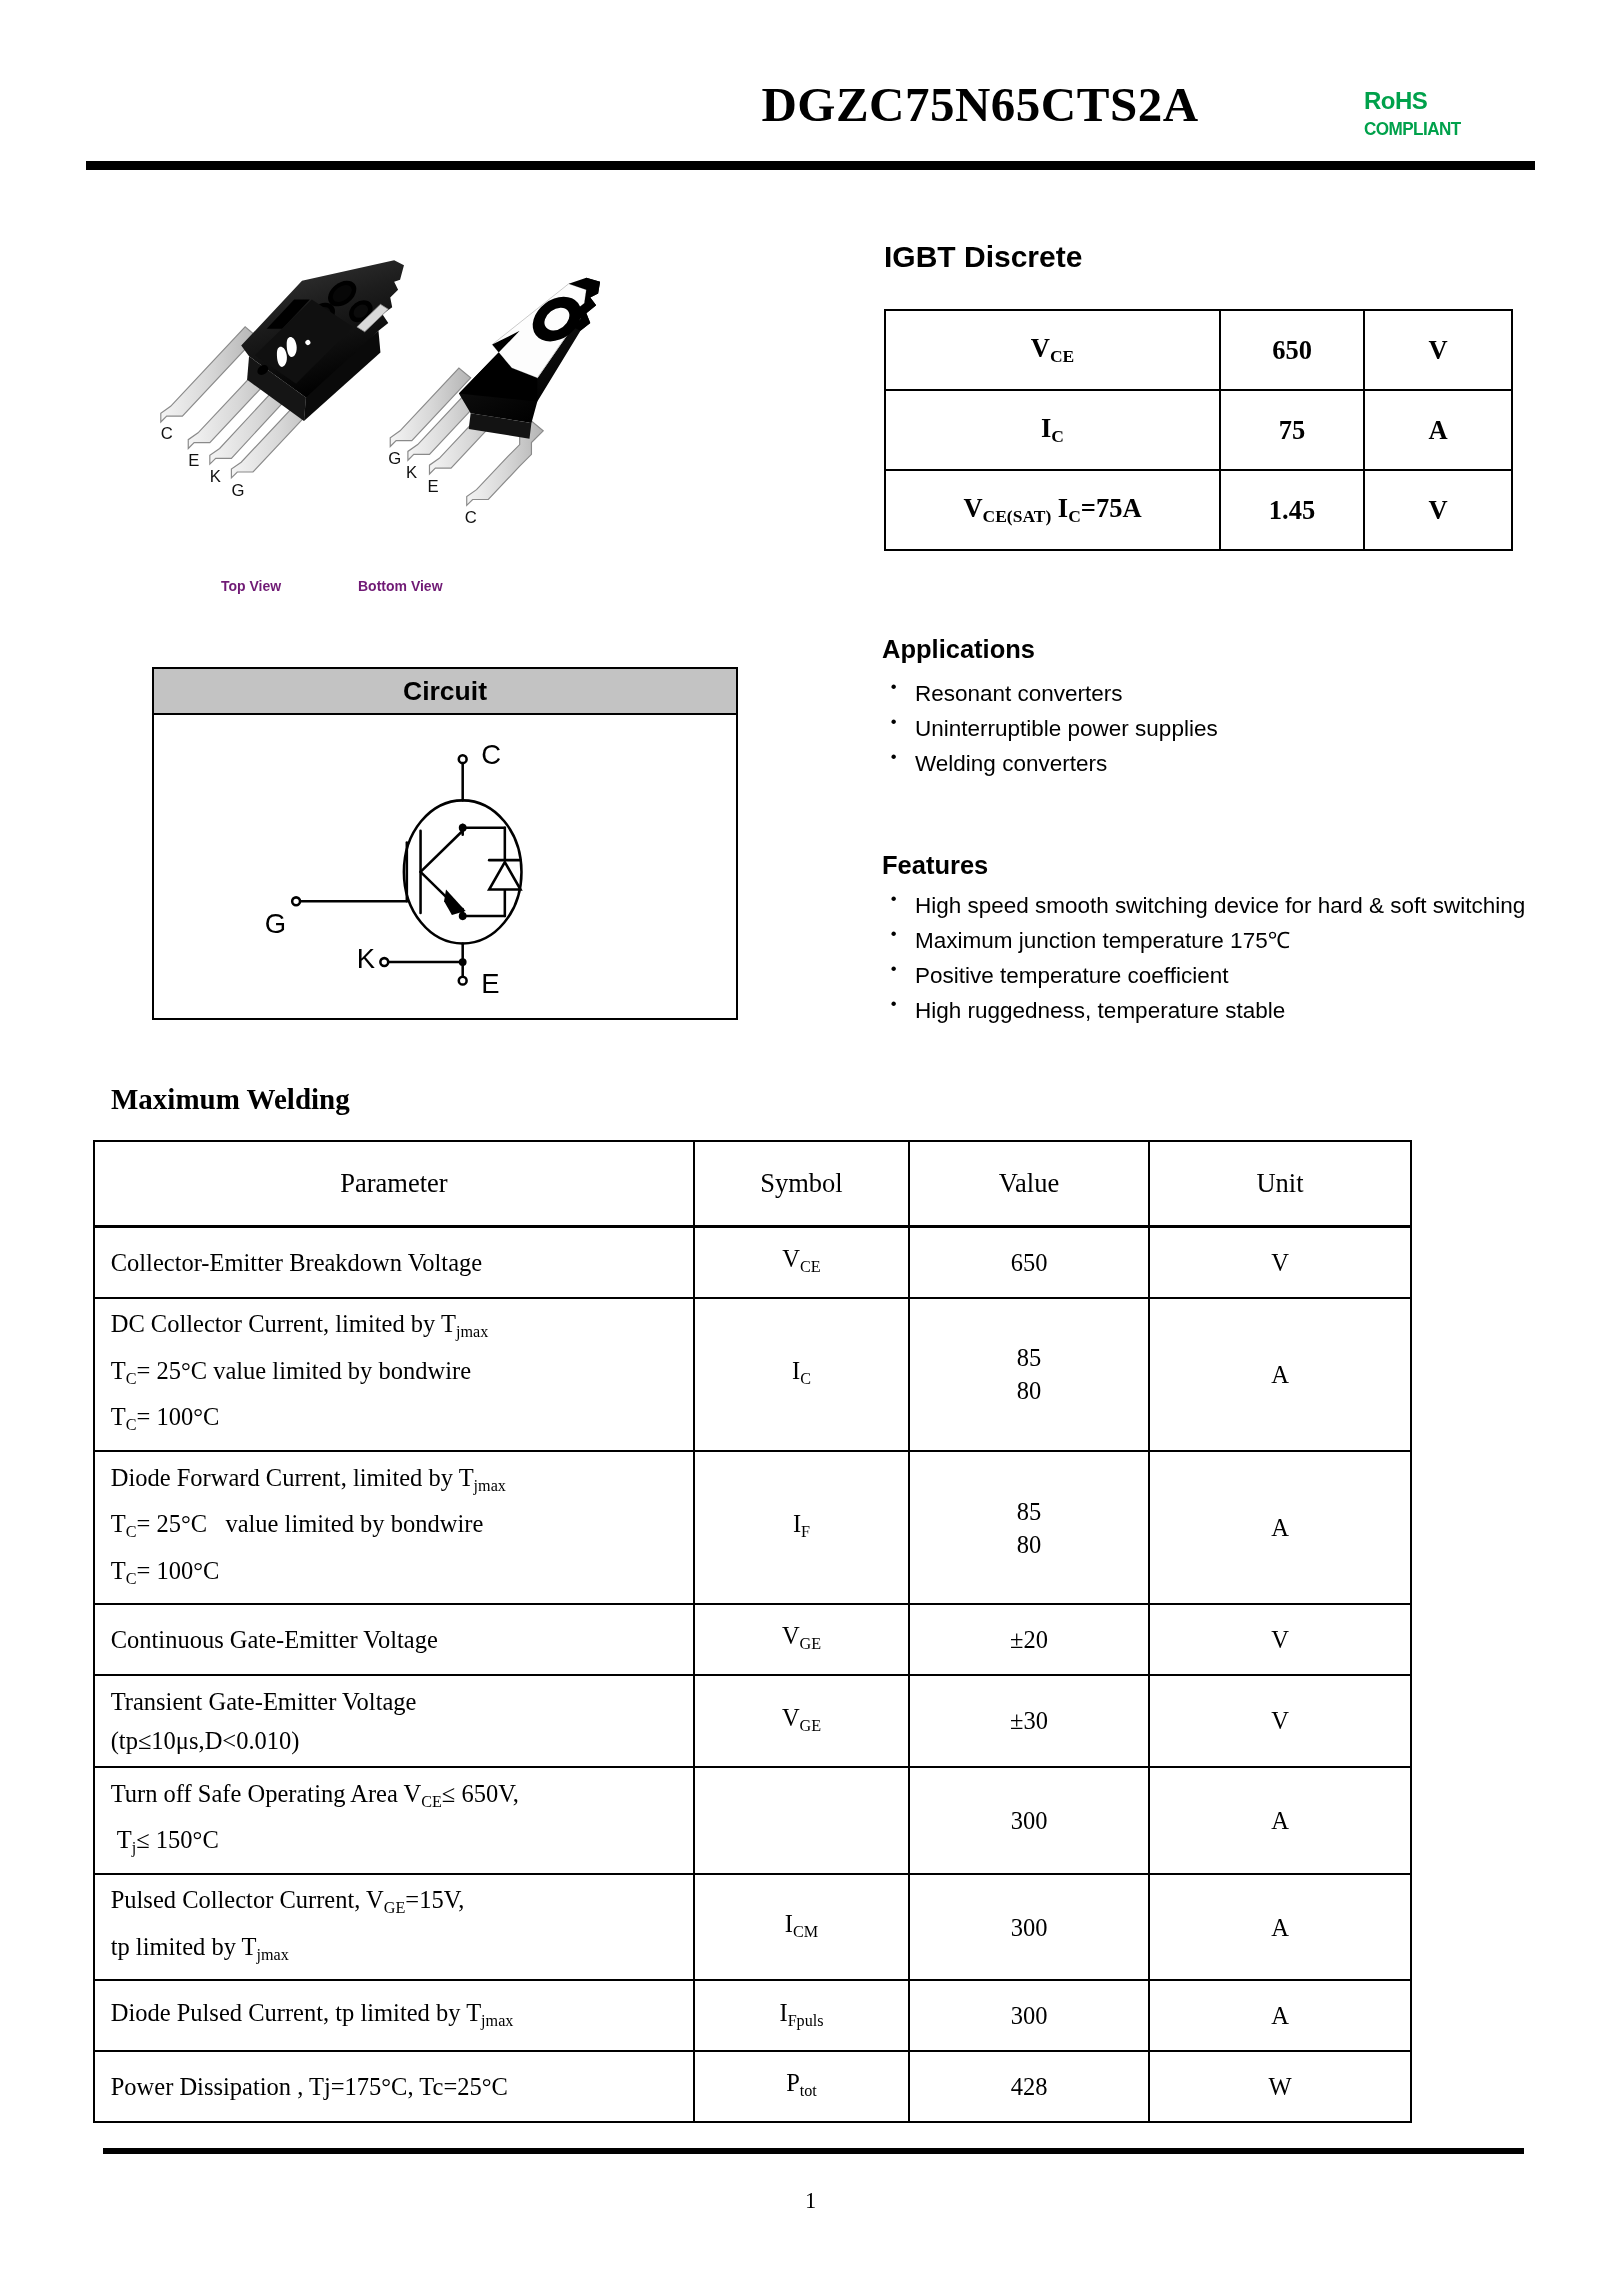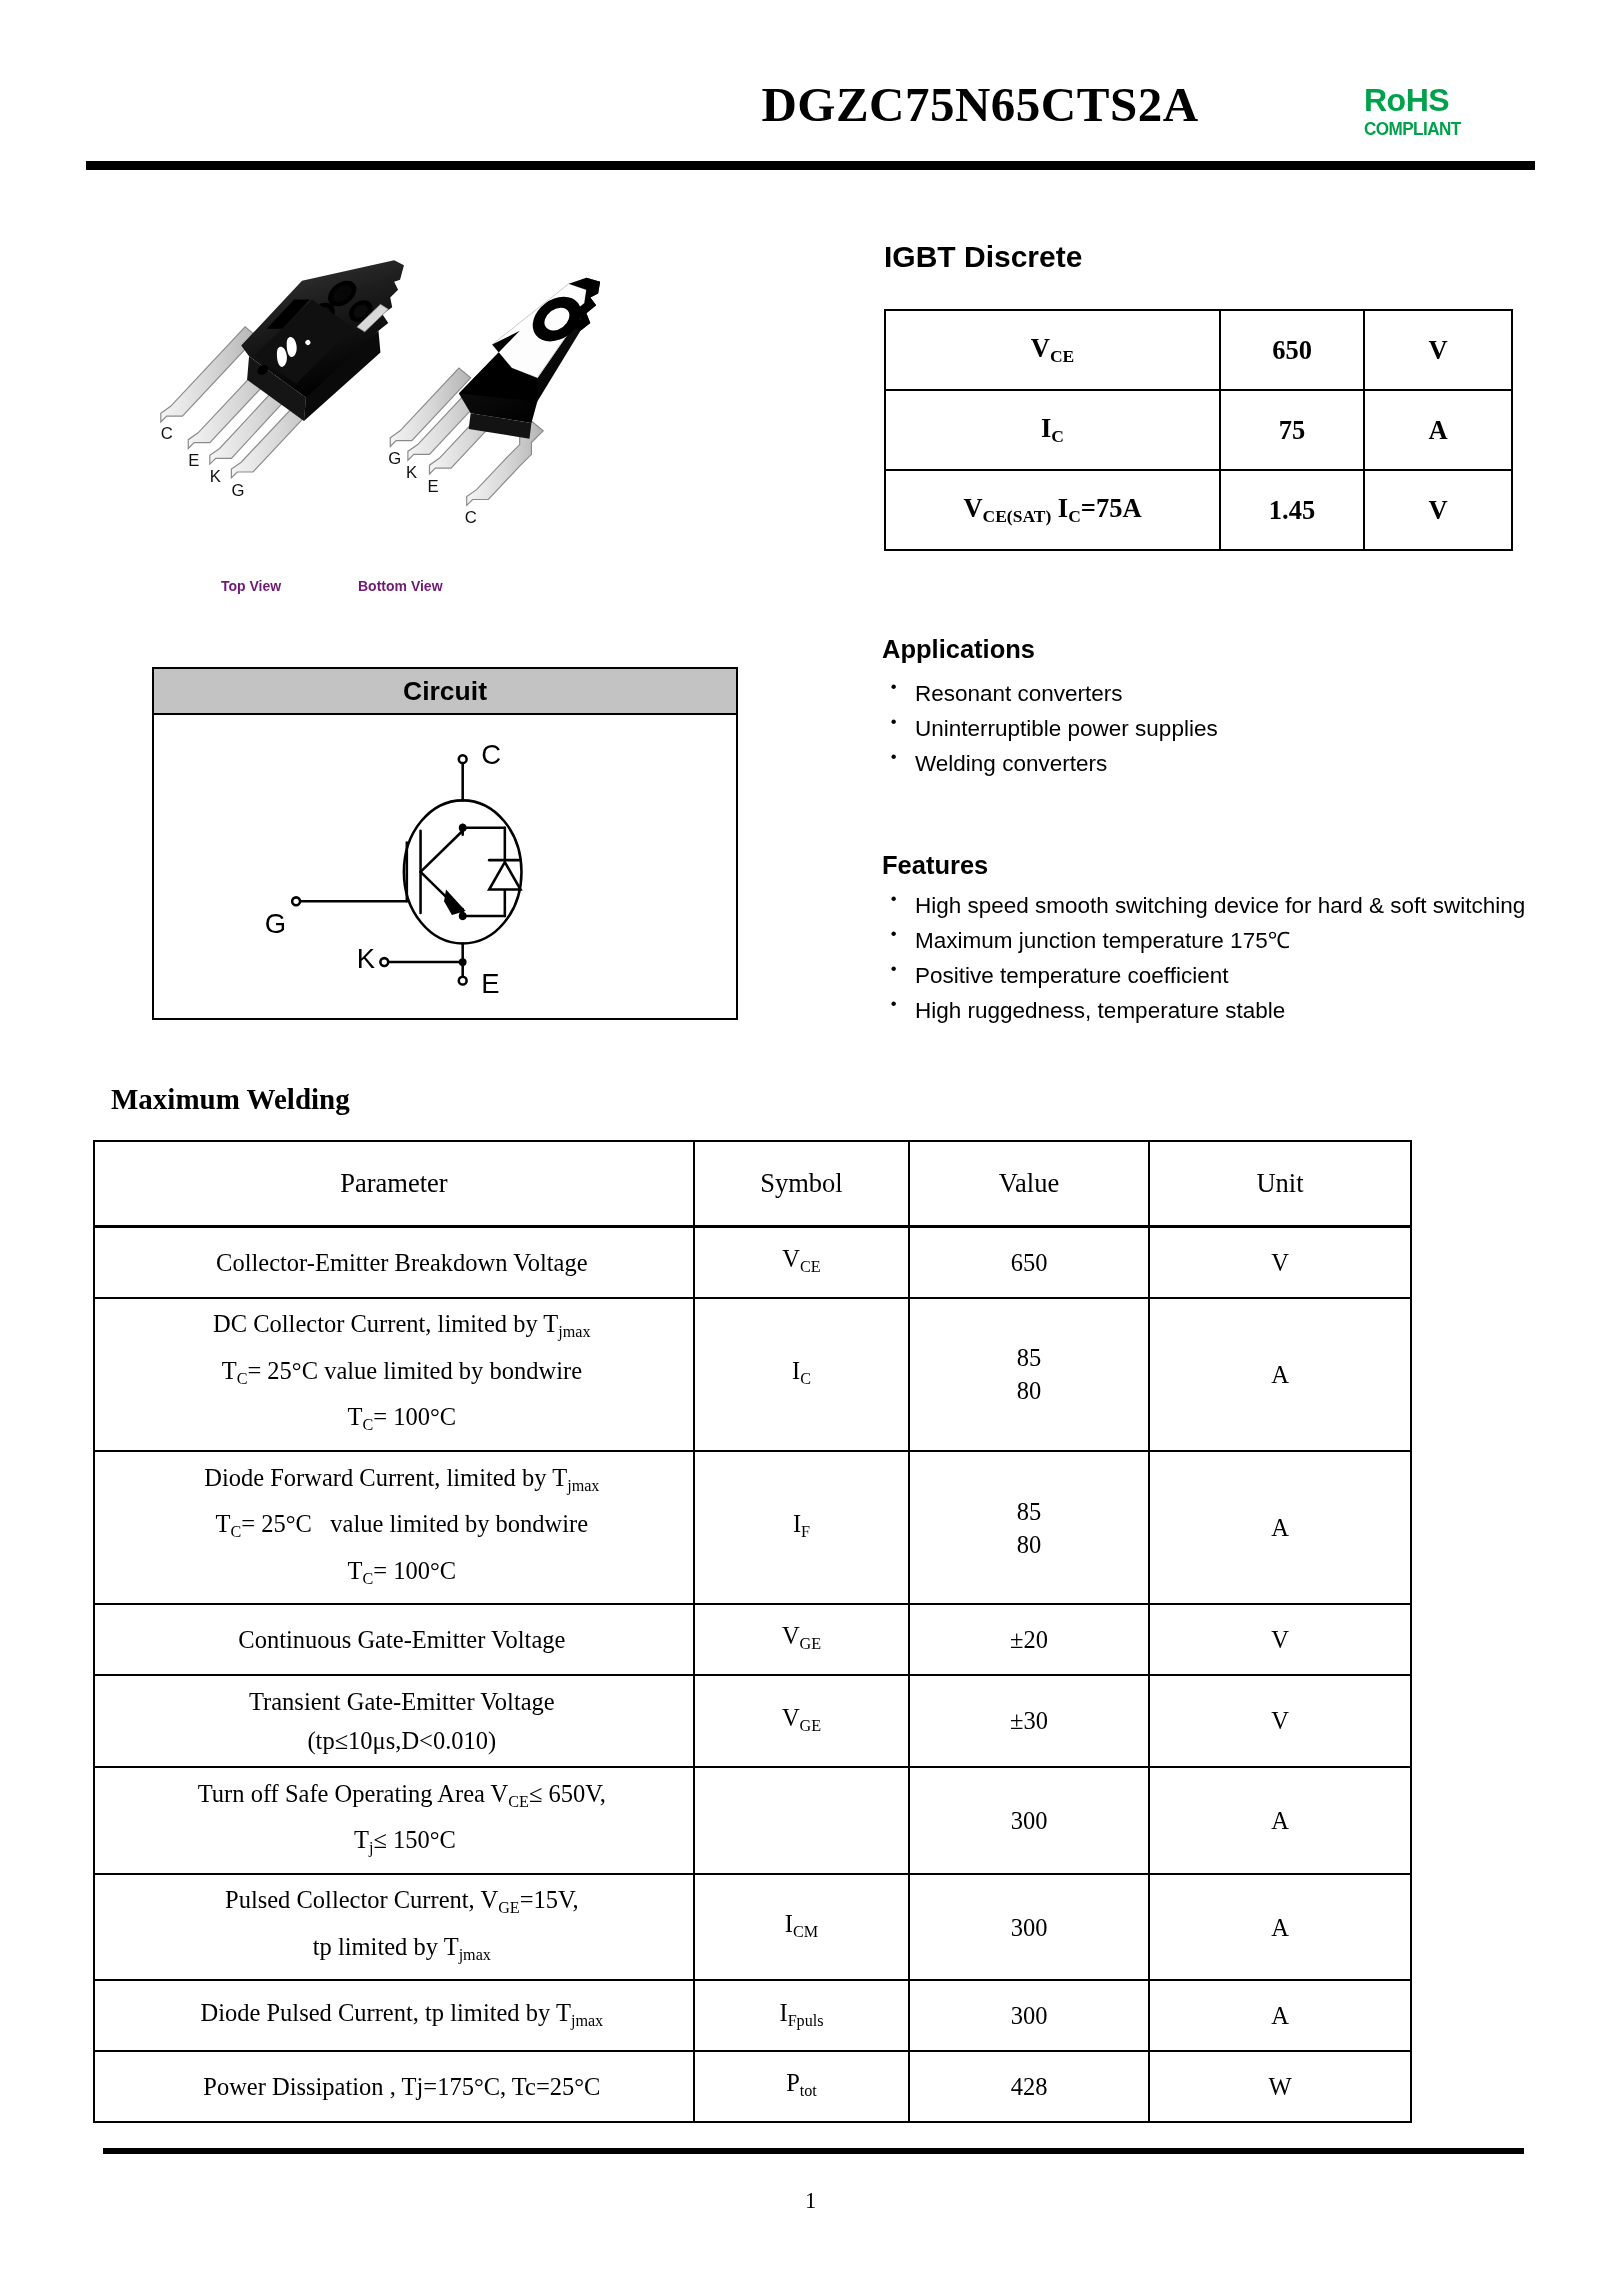--- a/index.html
+++ b/index.html
@@ -39,21 +39,21 @@
   .rohs-badge {
     position: absolute;
     left: 1364px;
     top: 84px;
     width: 186px;
     text-align: left;
   }
   .rohs-main {
     font-family: "Liberation Sans", sans-serif;
     font-weight: bold;
-    font-size: 32px;
+    font-size: 24px;
     line-height: 33px;
     letter-spacing: -0.5px;
   }
   .rohs-sub {
     font-family: "Liberation Sans", sans-serif;
     font-weight: bold;
     font-size: 18.6px;
     line-height: 23.5px;
     letter-spacing: -0.6px;
     transform: scaleX(0.92);
@@ -214,21 +214,21 @@
     text-align: center;
     font-weight: normal;
     font-size: 26.5px;
     border-bottom-width: 3.9px;
   }
   .mr-table col.p { width: 600px; }
   .mr-table col.s { width: 215px; }
   .mr-table col.v { width: 240px; }
   .mr-table col.u { width: 262px; }
   .mr-table td.param {
-    text-align: center;
+    text-align: left;
     padding-left: 15.7px;
     line-height: 39px;
     margin-left: 16px;
   }
   .mr-table td.mid {
     text-align: center;
     line-height: 33px;
   }
   .mr-table tbody tr td { height: 57px; }
 

